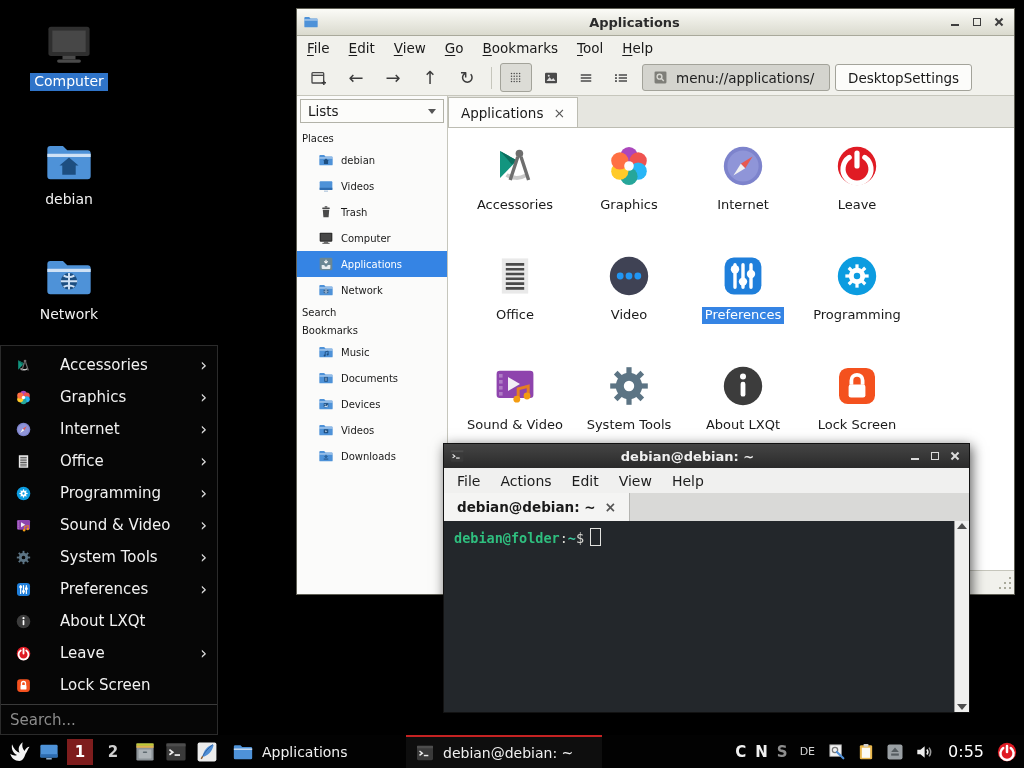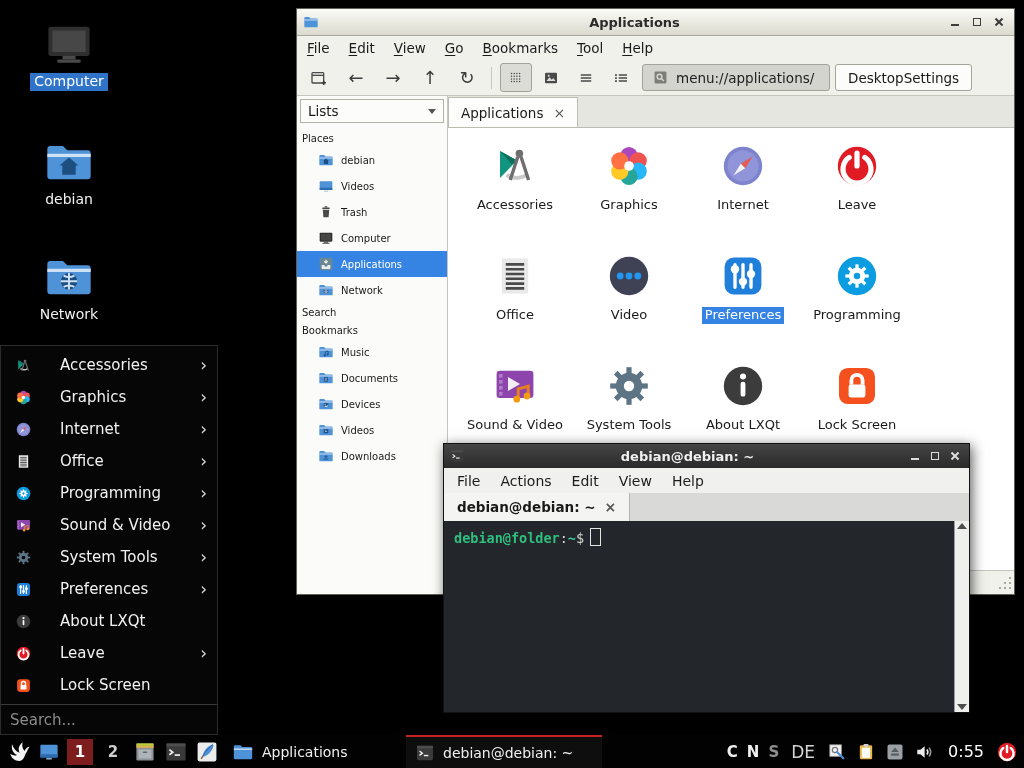--- a/index.html
+++ b/index.html
@@ -99,21 +99,21 @@
   .tb-left{position:absolute;left:0;top:0;height:100%;display:flex;align-items:center;gap:7px;padding-left:7px}
   .ws{width:26px;height:26px;display:flex;align-items:center;justify-content:center;font-size:15px;font-weight:bold;color:#cfcfcf}
   .ws.active{background:#7e1d1d;color:#fff}
   .task{display:flex;align-items:center;gap:8px;color:#f0f0f0;font-size:14px;padding:0 6px;height:100%}
   #task-active{position:absolute;left:406px;top:0;width:196px;height:100%;box-sizing:border-box;
       border-top:2px solid #c52222;background:#0e0e0e;display:flex;align-items:center;gap:8px;
       padding-left:9px;color:#f0f0f0;font-size:14px}
   .tb-tray{position:absolute;right:0;top:0;height:100%;display:flex;align-items:center;gap:9px;padding-right:6px}
   .flag{font-weight:bold;font-size:15px;color:#f0f0f0}
   .flag.dim{color:#8e8e8e}
-  .layout{font-size:17px;color:#d4d4d4;margin:0 3px}
+  .layout{font-size:11px;color:#d4d4d4;margin:0 3px}
   .clock{font-size:16px;color:#fff;margin:0 3px}
 </style>
 </head>
 <body>
 
 <div id="desktop">
 
   <div id="desktop-icons">
       <div class="desk-icon" style="left: 30px; top: 18px;">
         <span class="icon" style="width: 52px; height: 52px;">

